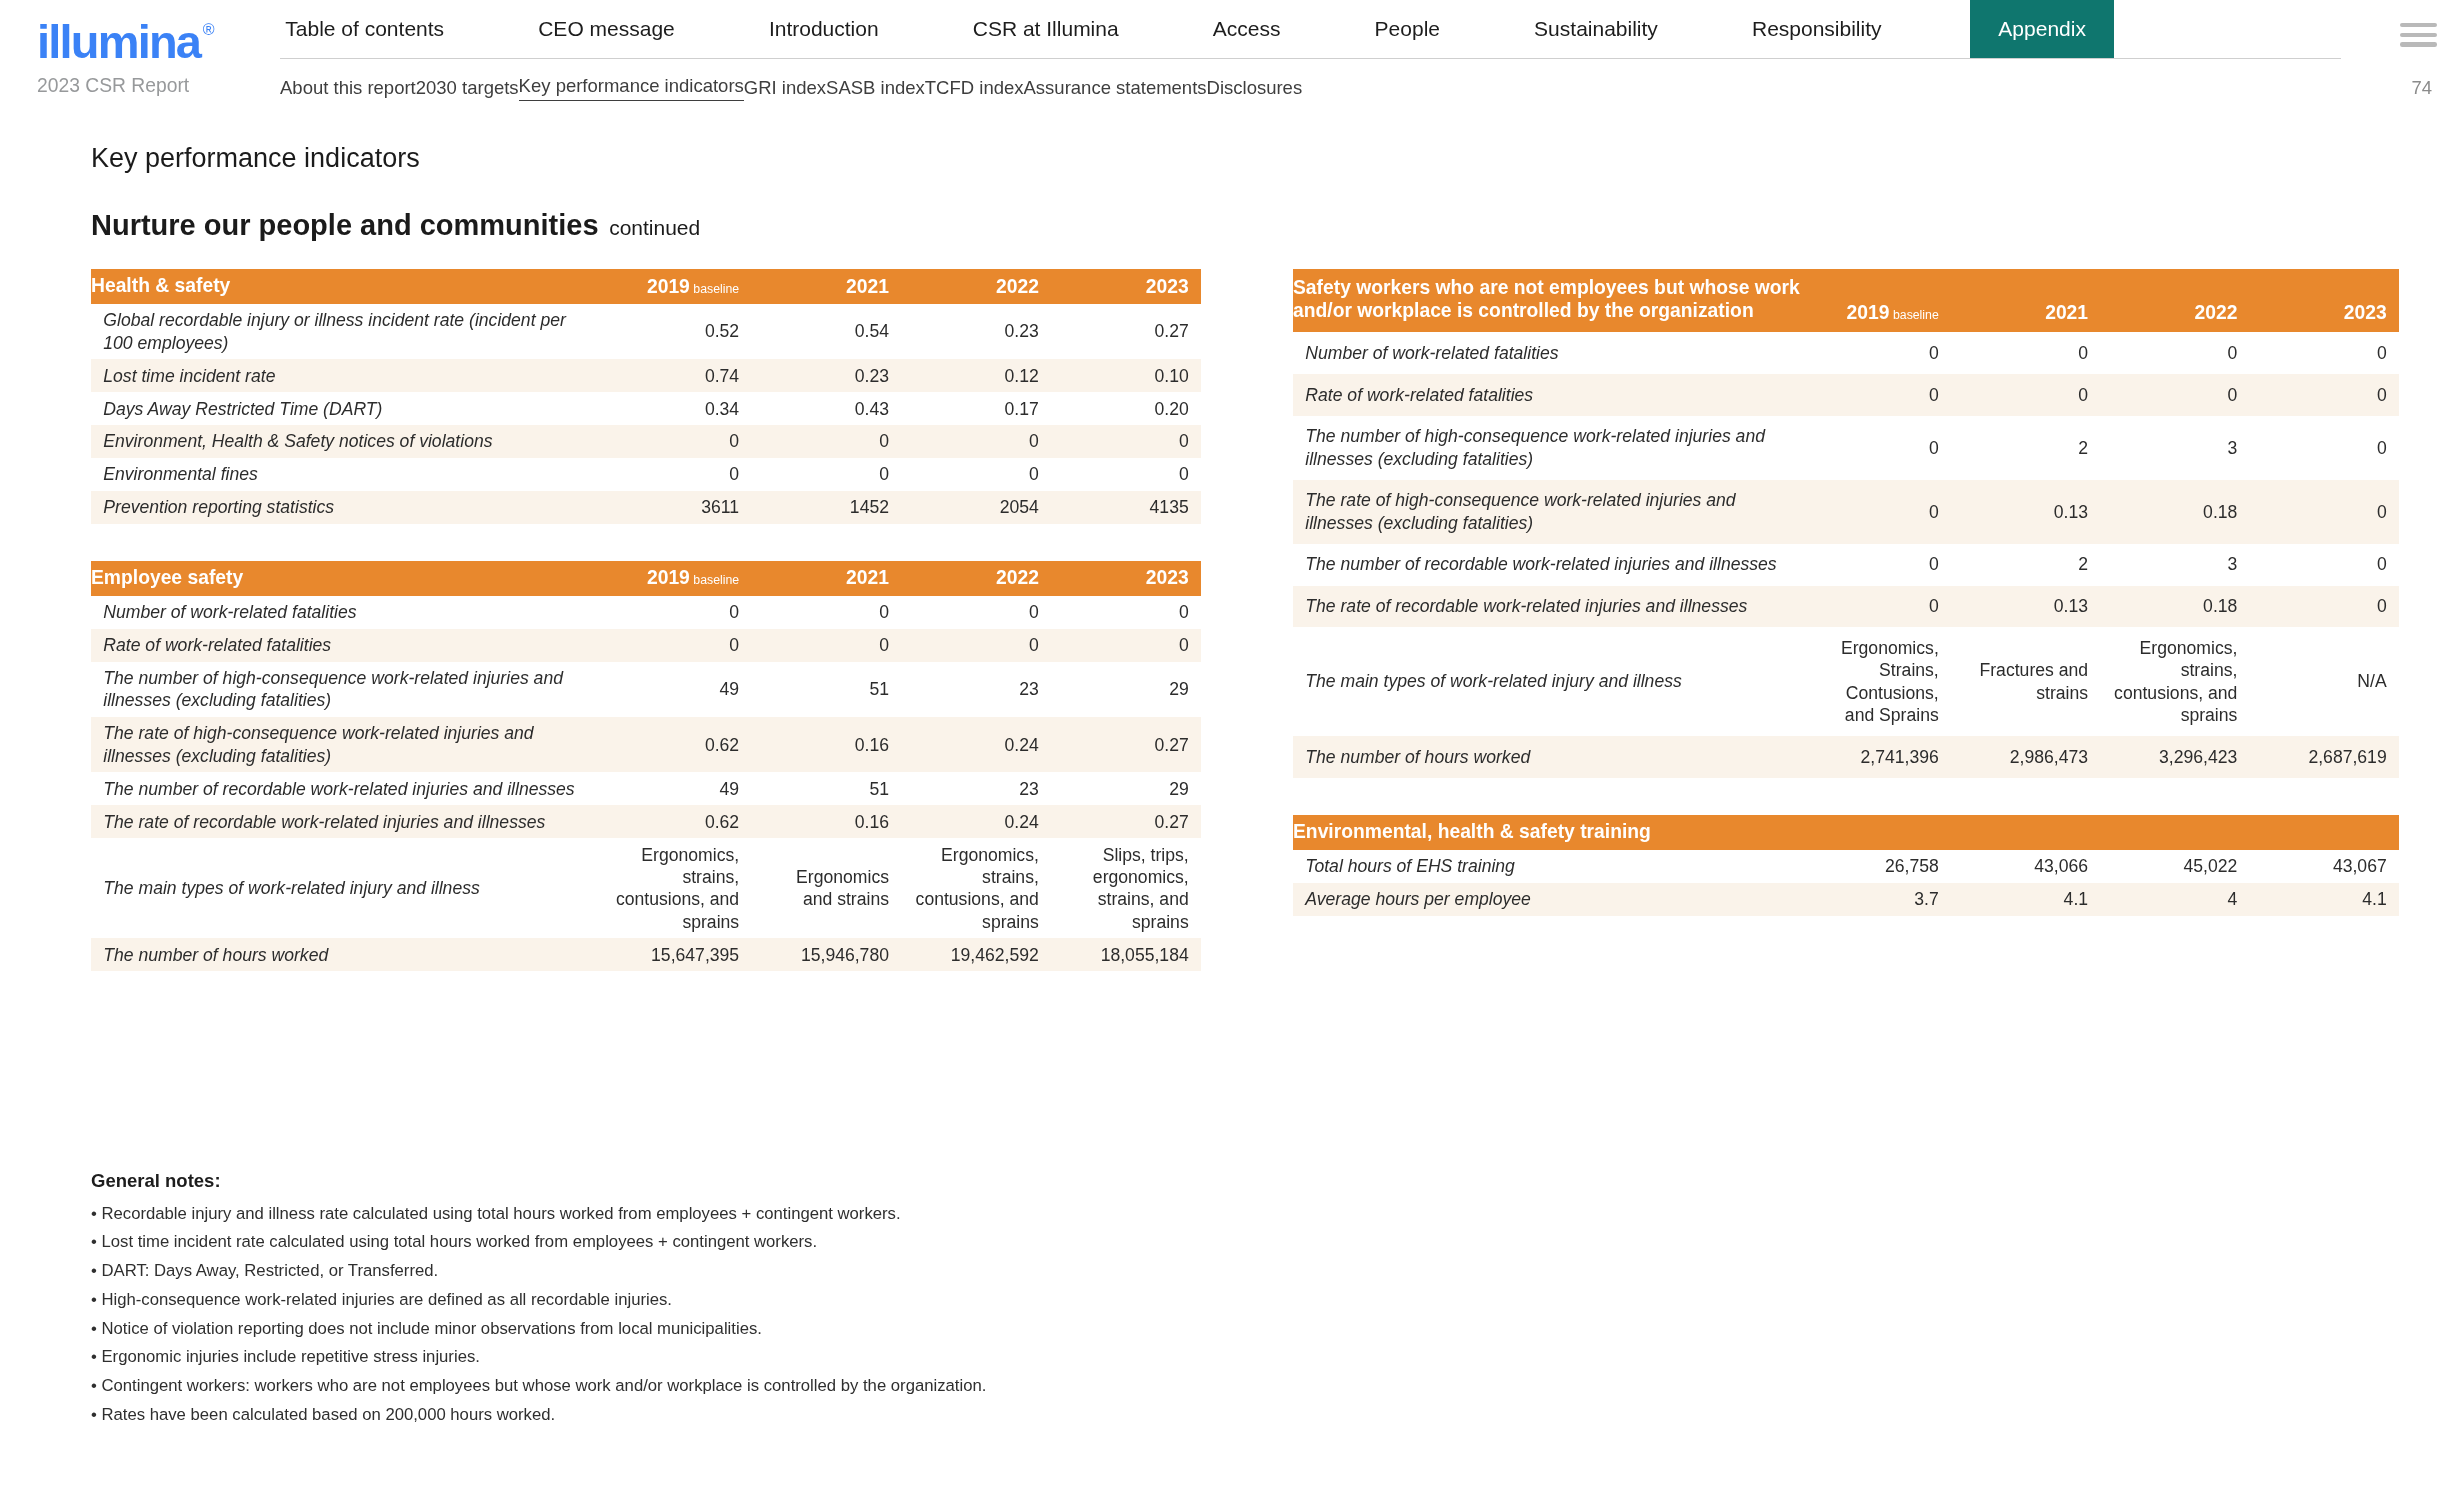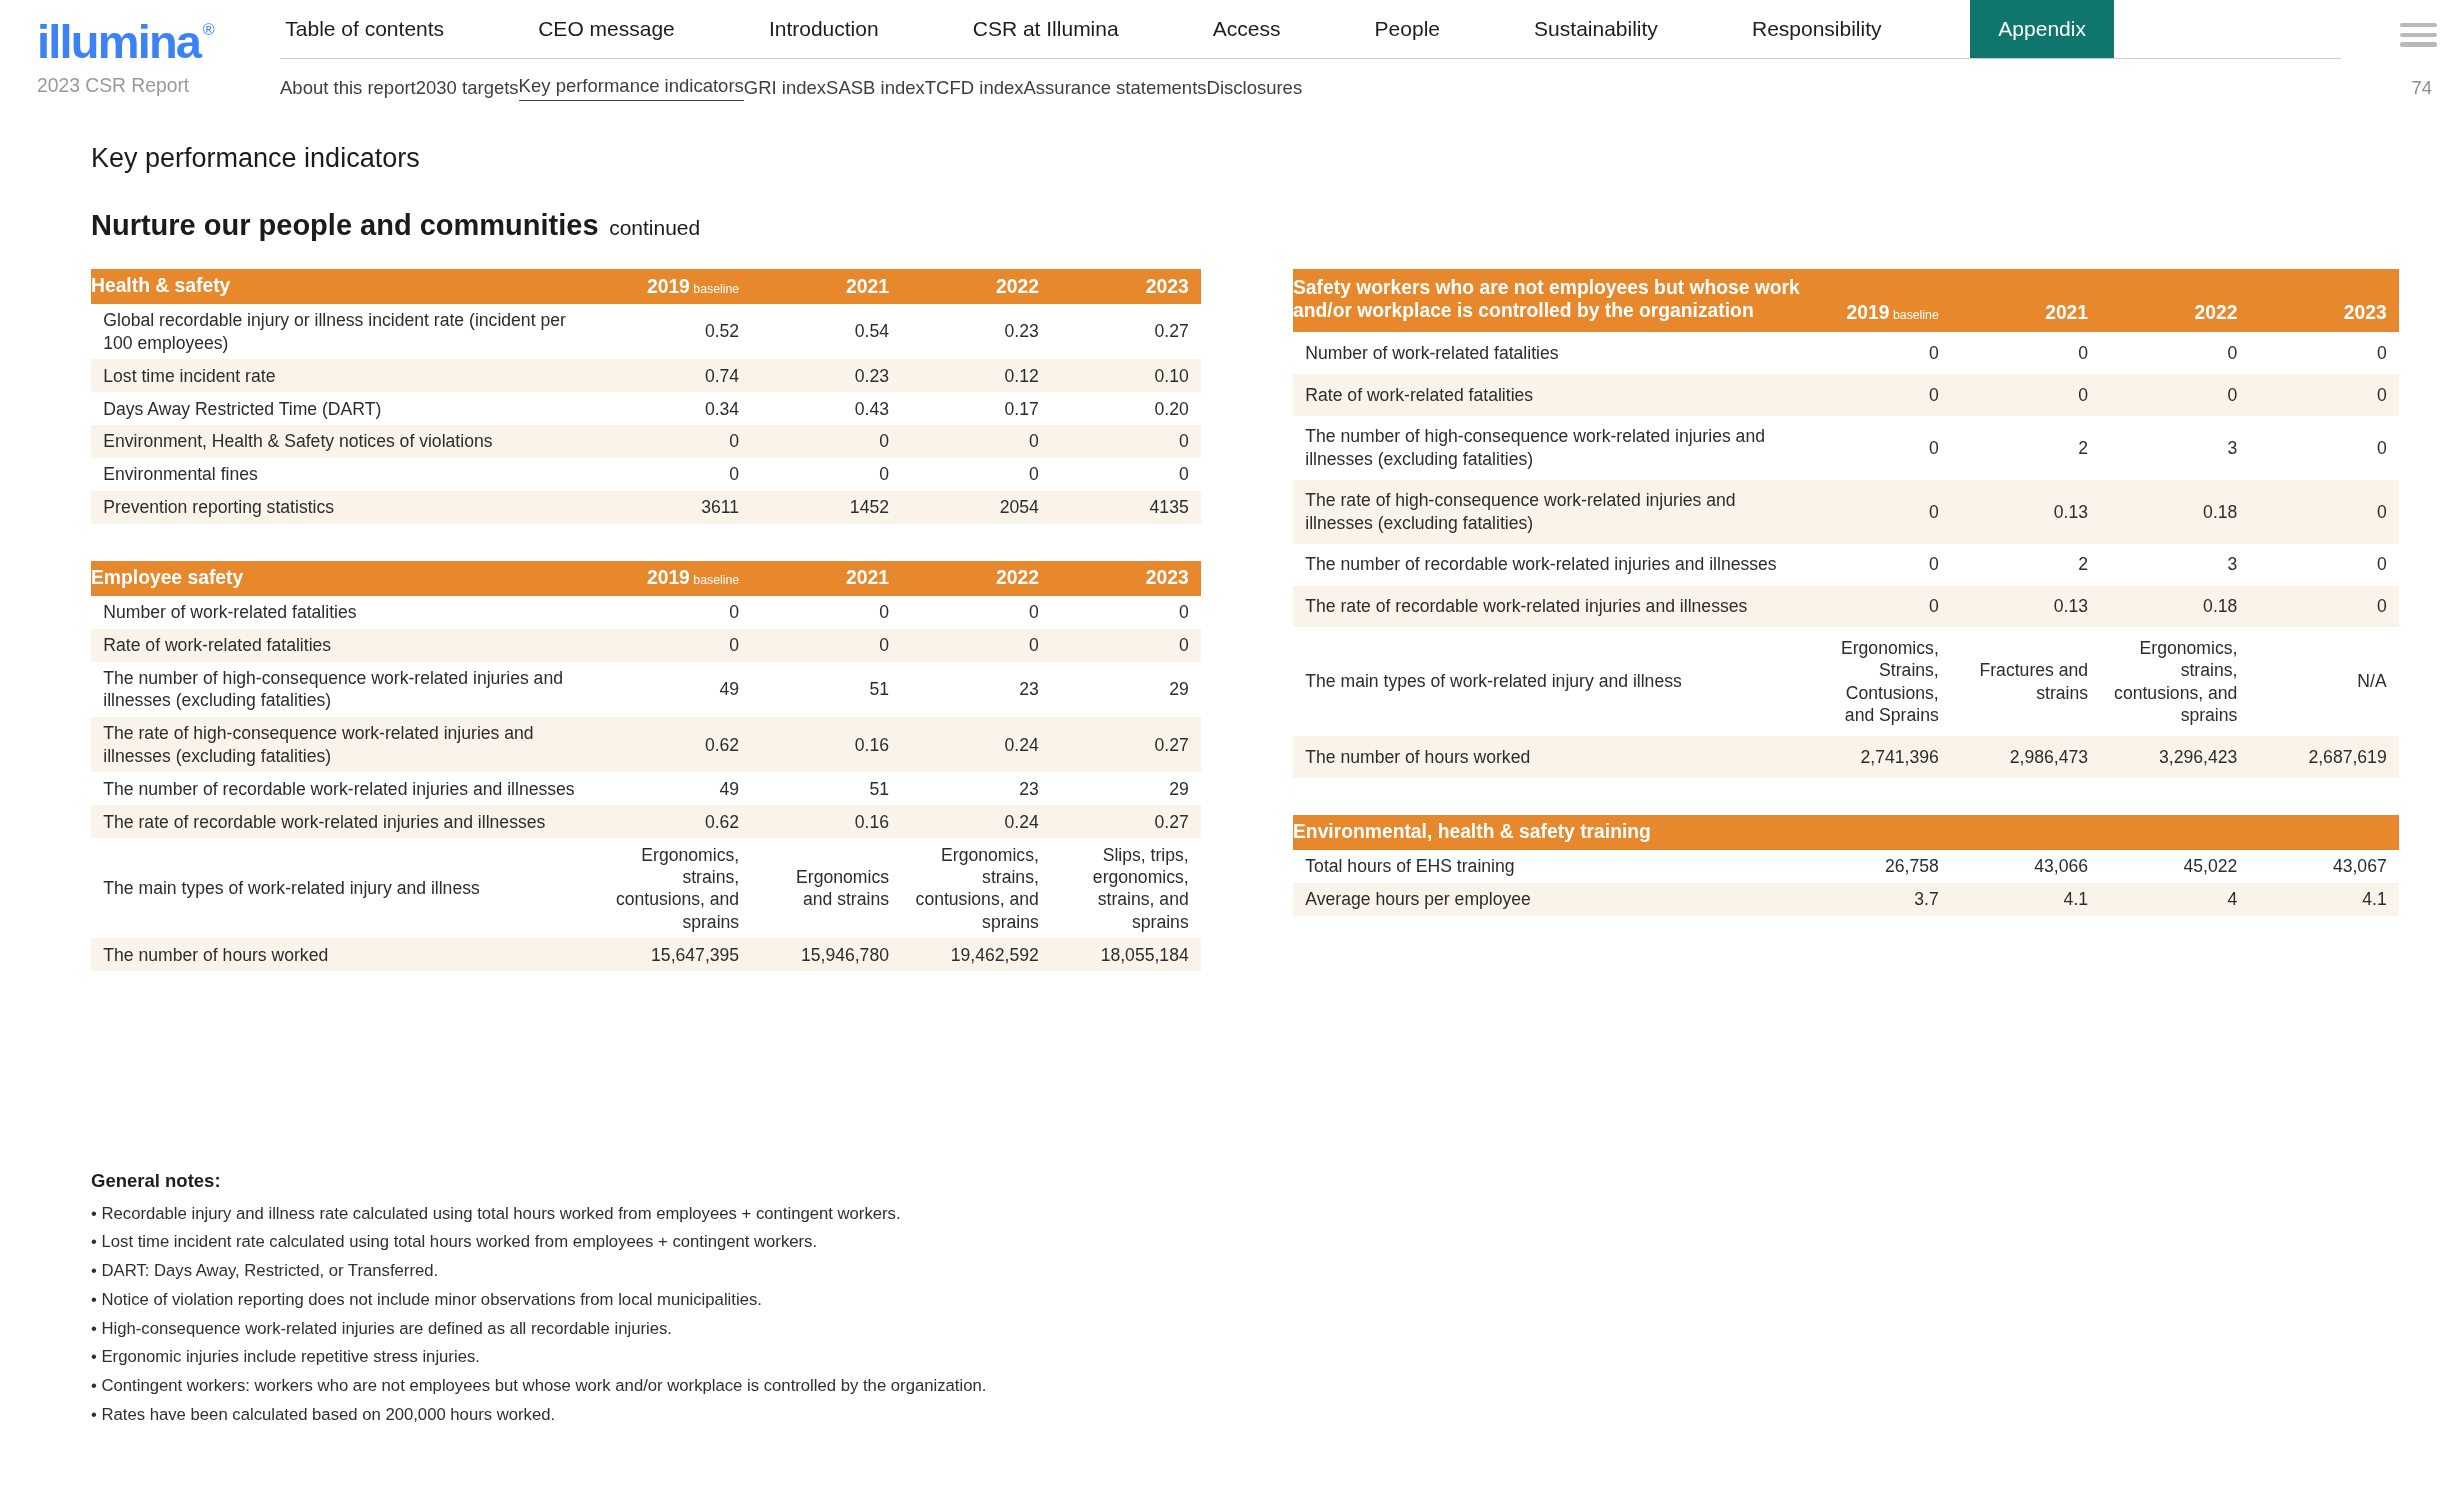--- a/index.html
+++ b/index.html
@@ -55,21 +55,21 @@
   .tbl-hdr.stacked { display:block; position:relative; min-height:63px; padding:8px 0 9.7px; }
   .stacked .tbl-title { flex:none; width:563px; max-width:563px; }
   .stacked .tbl-years { position:absolute; left:0; right:0; bottom:8px; display:flex; }
   .stacked .yr-spacer { display:block; flex:0 0 46%; }
 
   
   table.tbl { width:100%; border-collapse:collapse; table-layout:fixed; }
   col.c-lbl { width:46%; }
   col.c-val { width:13.5%; }
   .tbl td { padding:5.3px 12.3px; font-size:17.6px; line-height:1.27; vertical-align:middle; color:#2c2c2c; }
-  .tbl td.lbl { text-align:left; padding-left:12.3px; }
+  .tbl td.lbl { text-align:left; padding-left:12.3px;font-style:italic; }
   .tbl td.val { text-align:right; }
   .tbl tr:nth-child(even) { background:#FAF3EA; }
   .spacious .tbl td { padding-top:9.7px; padding-bottom:9.7px; }
 
   
   .notes { position:absolute; left:91px; top:1170px; width:1178px; }
   .notes-title { font-size:18.5px; font-weight:700; color:#1d1d1d; margin-bottom:10.6px; }
   .note-item { font-size:16.7px; color:#2f2f2f; line-height:1.35; margin-bottom:6.2px; }
   .note-item::before { content:"• "; }
 </style>
@@ -374,21 +374,21 @@
         </table>
       </div>
   </section>
 
   <section class="notes">
     <div class="notes-title">General notes:</div>
     <div class="notes-list">
         <div class="note-item">Recordable injury and illness rate calculated using total hours worked from employees + contingent workers.</div>
         <div class="note-item">Lost time incident rate calculated using total hours worked from employees + contingent workers.</div>
         <div class="note-item">DART: Days Away, Restricted, or Transferred.</div>
+        <div class="note-item">High-consequence work-related injuries are defined as all recordable injuries.</div>
         <div class="note-item">Notice of violation reporting does not include minor observations from local municipalities.</div>
-        <div class="note-item">High-consequence work-related injuries are defined as all recordable injuries.</div>
         <div class="note-item">Ergonomic injuries include repetitive stress injuries.</div>
         <div class="note-item">Contingent workers: workers who are not employees but whose work and/or workplace is controlled by the organization.</div>
         <div class="note-item">Rates have been calculated based on 200,000 hours worked.</div>
       </div>
   </section>
 </main>
 
 
 </body></html>

